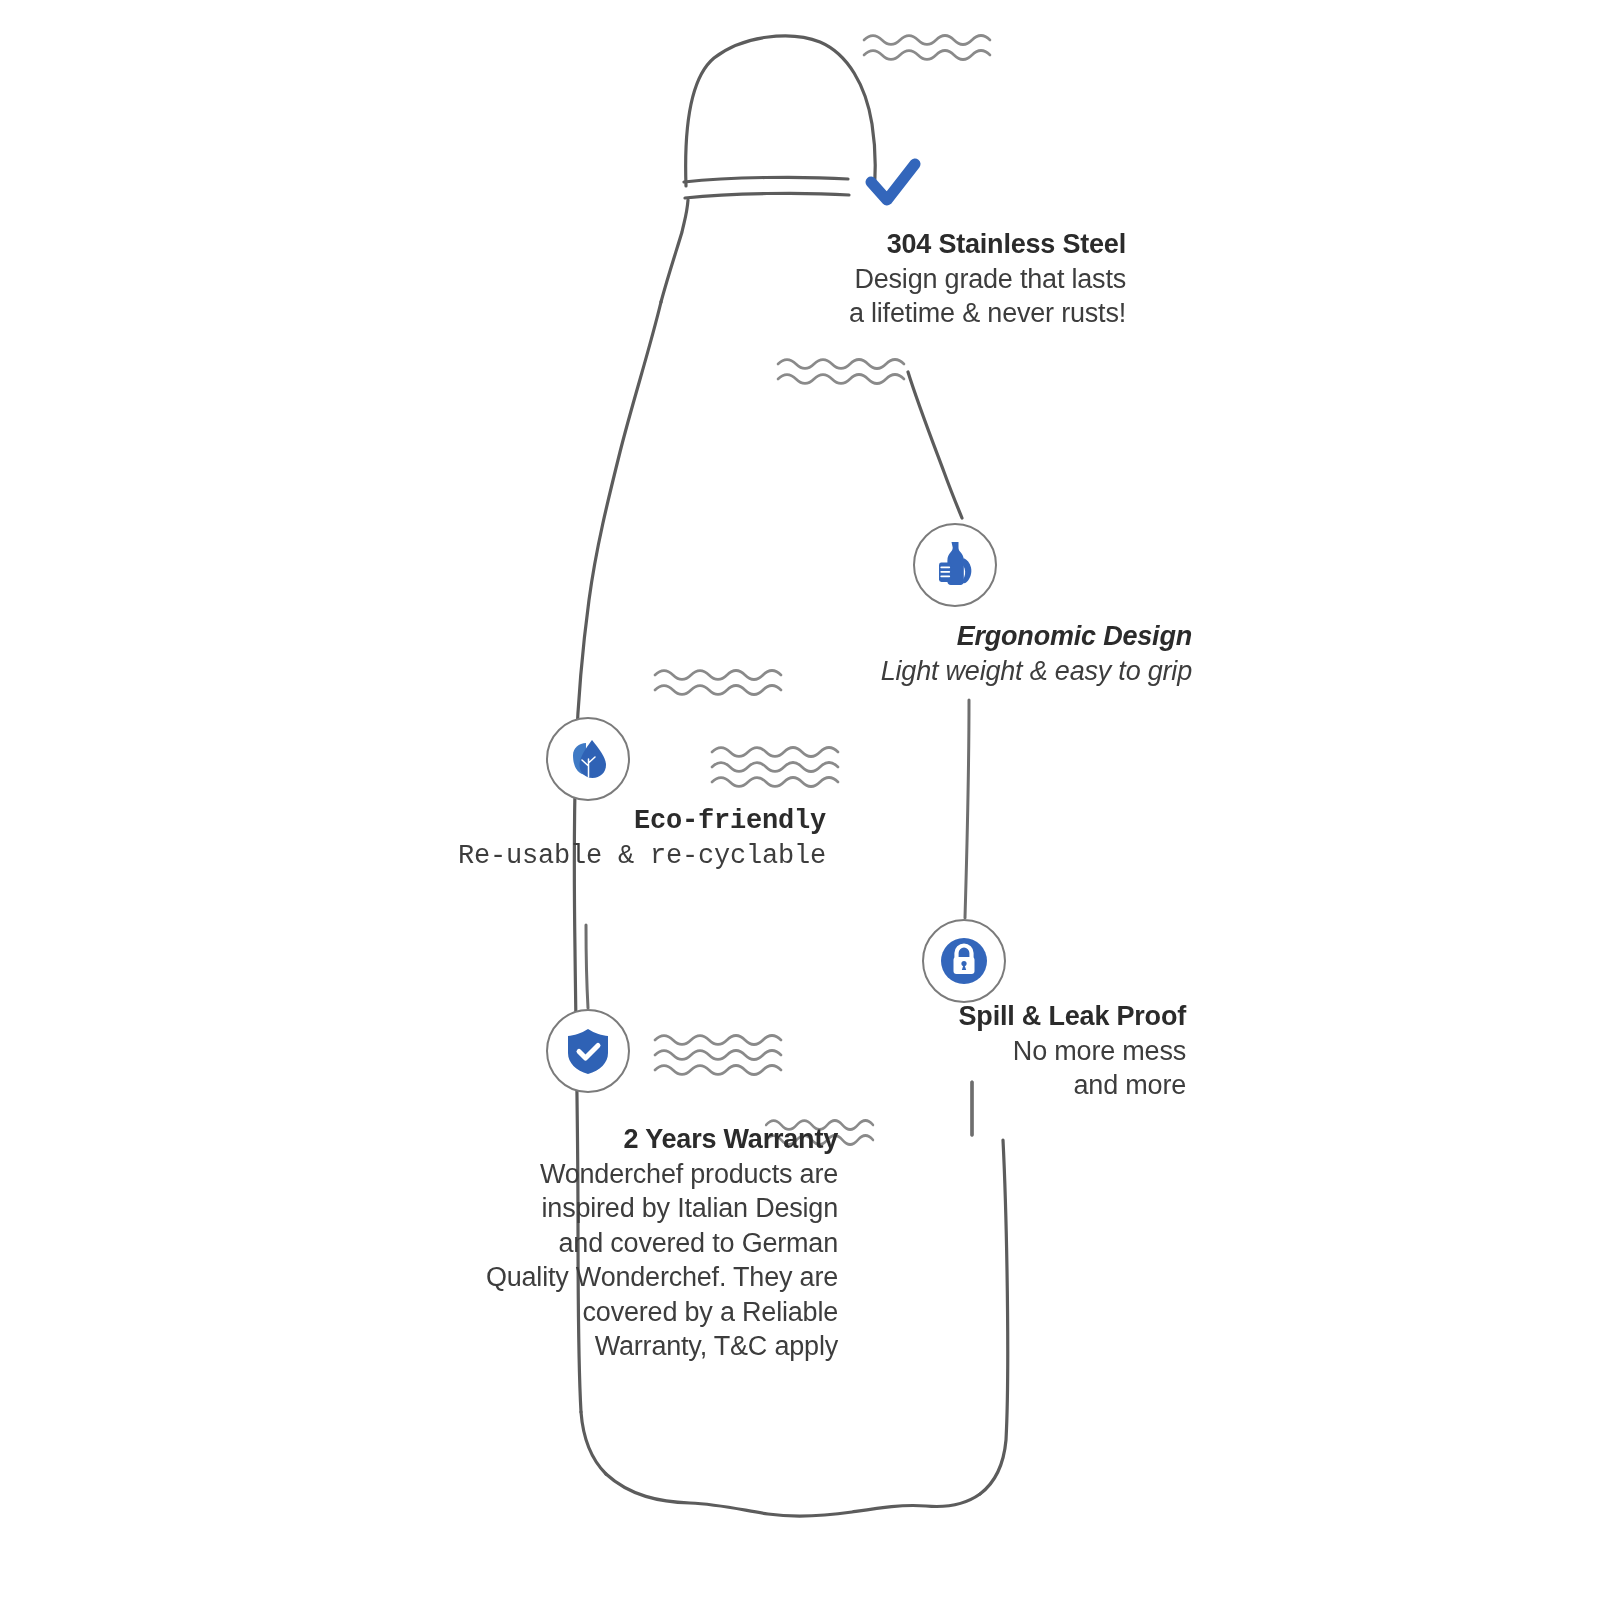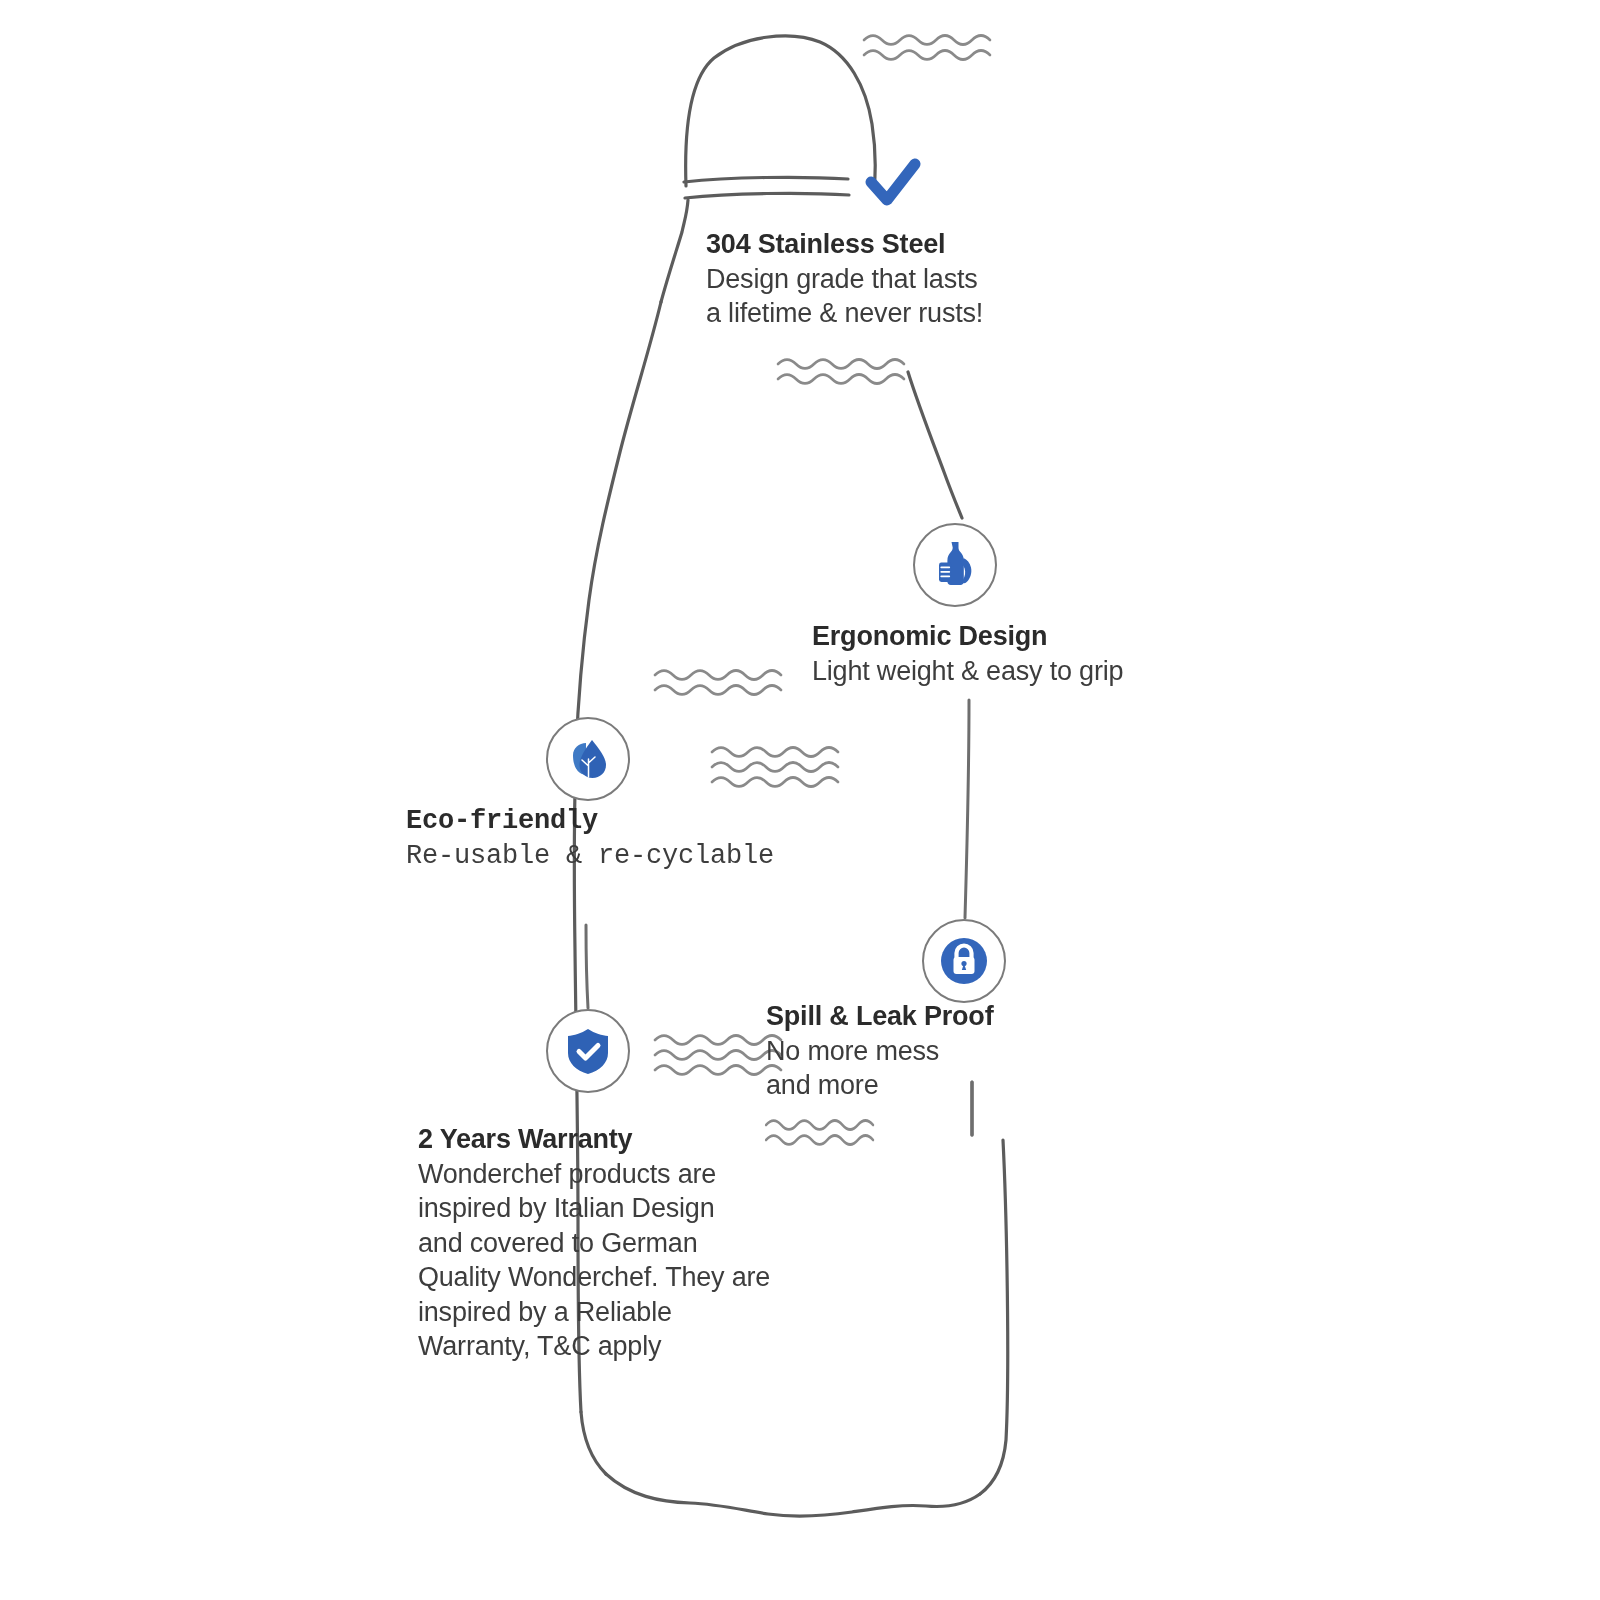--- a/index.html
+++ b/index.html
@@ -14,21 +14,21 @@
     width:1600px; height:1600px;
     background:#fff;
   }
   #bottle-svg, #waves-svg, #connectors-svg {
     position:absolute; left:0; top:0;
     width:1600px; height:1600px;
     pointer-events:none;
   }
 
   
-  .feature { position:absolute; text-align:left; }
+  .feature { position:absolute; text-align:right; }
   .feature .title {
     font-weight:bold;
     font-size:27px;
     color:#2b2b2b;
     letter-spacing:-0.2px;
     line-height:1.25;
     white-space:nowrap;
   }
   .feature .desc {
     font-size:27px;
@@ -47,21 +47,21 @@
     background:#fff;
     display:flex; align-items:center; justify-content:center;
   }
   .badge svg { display:block; }
 
   
   .check-mark { position:absolute; }
 
   
   #f-steel   { left:706px;  top:228px;  width:420px; }
-  #f-ergo    { left:812px;  top:620px;  width:420px; }
+  #f-ergo    { left:772px;  top:620px;  width:420px;font-style:italic; }
   #f-eco     { left:406px;  top:805px;  width:420px;font-family:Liberation Mono, monospace; }
   #f-spill   { left:766px;  top:1000px; width:420px; }
   #f-warranty{ left:418px;  top:1095px; width:420px;margin-top:28px; }
 
   #badge-ergo  { left:913px; top:523px; }
   #badge-eco   { left:546px; top:717px; }
   #badge-spill { left:922px; top:919px; }
   #badge-shield{ left:546px; top:1009px; }
 
   #check-steel { left:865px; top:158px; }
@@ -241,17 +241,17 @@
     <div class="desc">No more mess</div>
     <div class="desc">and more</div>
   </div>
 
   <div class="feature" id="f-warranty">
     <div class="title">2 Years Warranty</div>
     <div class="desc">Wonderchef products are</div>
     <div class="desc">inspired by Italian Design</div>
     <div class="desc">and covered to German</div>
     <div class="desc">Quality Wonderchef. They are</div>
-    <div class="desc">inspired by a Reliable</div>
+    <div class="desc">covered by a Reliable</div>
     <div class="desc">Warranty, T&amp;C apply</div>
   </div>
 
 </div>
 
 </body></html>

